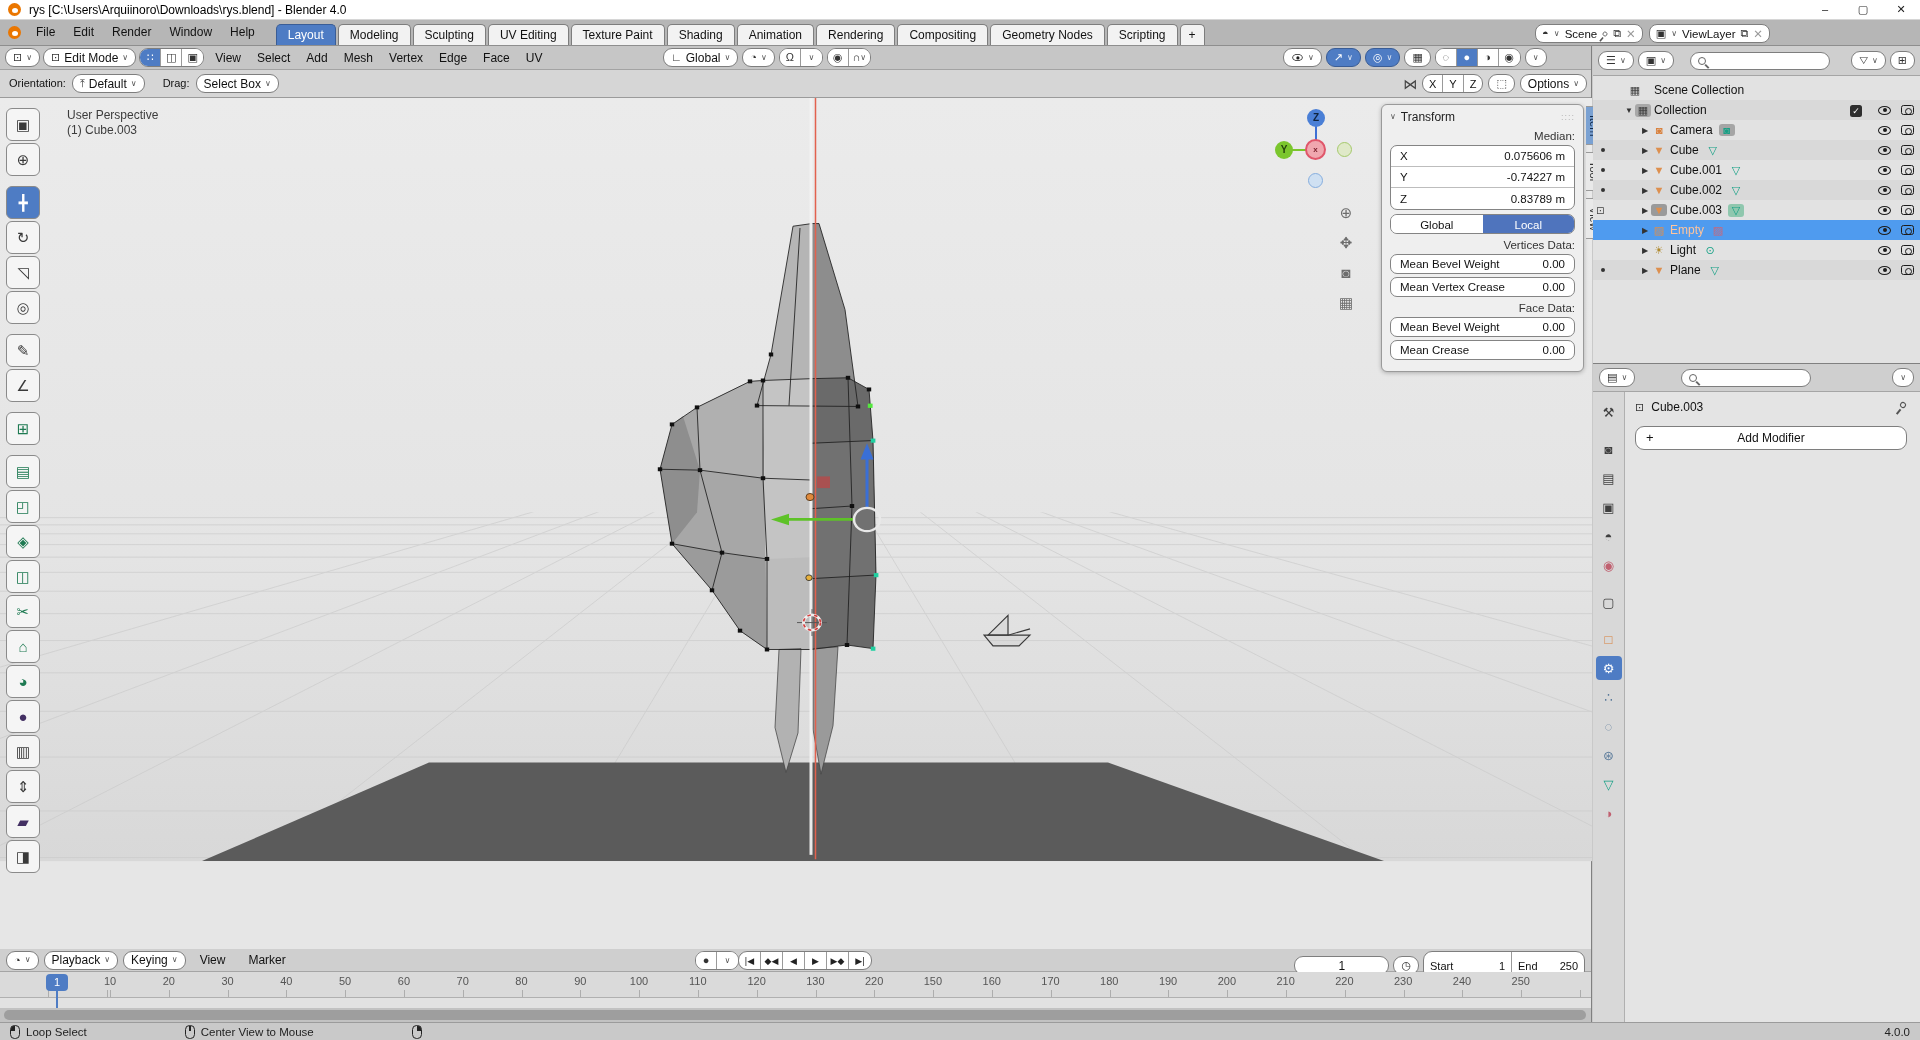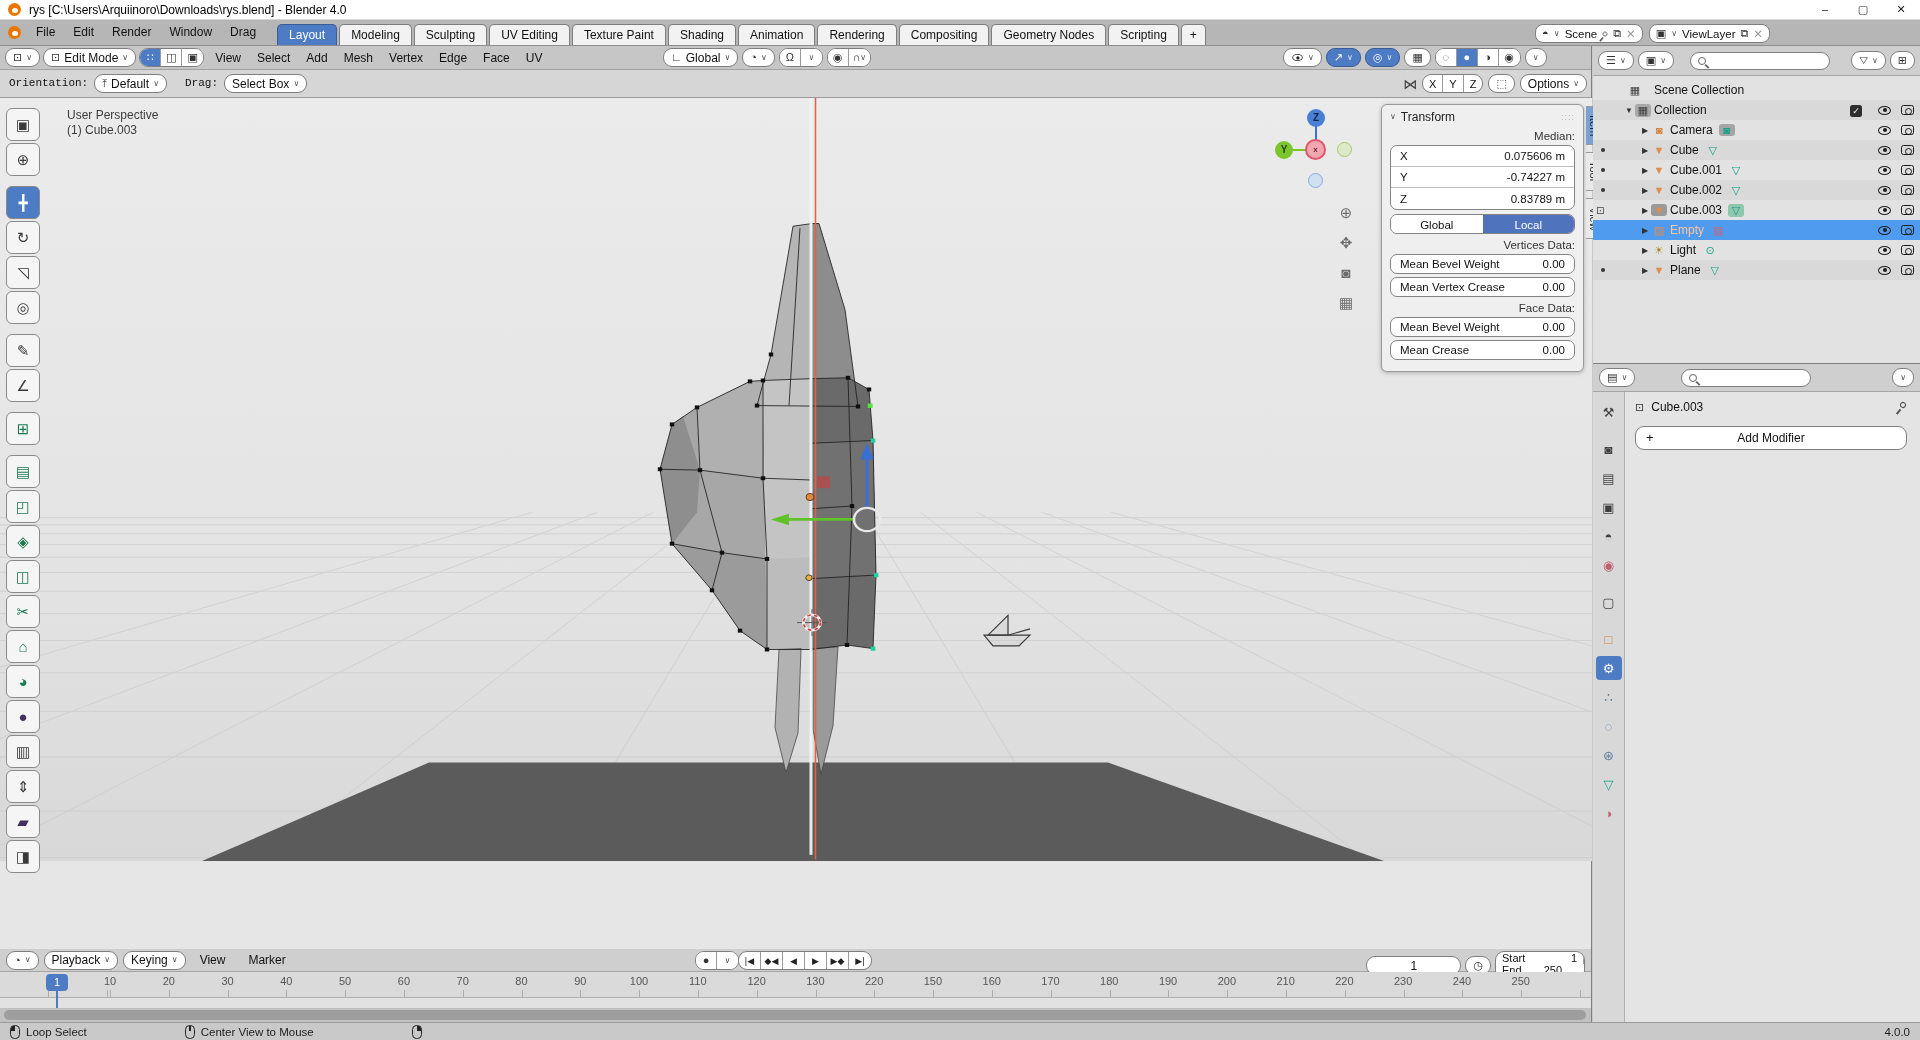--- a/index.html
+++ b/index.html
@@ -56,21 +56,21 @@
   .idchip .dim{color:#999;}
 
   
   #main{position:absolute;left:0;top:46px;width:1920px;height:976px;}
   #vp{position:absolute;left:0;top:0;width:1592px;height:903px;background:#e6e6e6;border-right:1px solid #808080;}
   #vp-h1{position:absolute;left:0;top:0;width:100%;height:24px;background:#c6c6c6;border-bottom:1px solid #a3a3a3;
     display:flex;align-items:center;gap:3px;padding:0 5px;}
   #vp-h1 .menu-item{line-height:24px;padding:0 8px;}
   #vp-h2{position:absolute;left:0;top:24px;width:100%;height:28px;background:#d6d6d6;border-bottom:1px solid #9b9b9b;
     display:flex;align-items:center;gap:6px;padding:0 9px;}
-  .mini{font-size:11px;line-height:1;font-family:Liberation Mono, monospace;}
+  .mini{font-size:11px;line-height:1;}
   .micon{font-size:11px;color:#333;line-height:1;}
   .sqbtn{display:inline-flex;align-items:center;justify-content:center;width:21px;height:19px;background:#fff;
     border:1px solid #7e7e7e;}
   .grp{display:inline-flex;border-radius:9px;overflow:hidden;border:1px solid #7e7e7e;height:19px;background:#fff;}
   .grp .sqbtn{border:none;border-right:1px solid #9a9a9a;height:100%;}
   .grp .sqbtn:last-child{border-right:none;}
   .sqbtn.on{background:#4e7cc4;color:#fff;}
   .sqbtn.on .micon{color:#fff;}
 
   
@@ -206,21 +206,21 @@
 </div>
 
 <div id="topbar">
   <span class="blogo" style="margin-left:8px;margin-bottom:6px;"></span>
   <div class="menus">
 
   <span class="menu-item">File</span>
       <span class="menu-item">Edit</span>
       <span class="menu-item">Render</span>
       <span class="menu-item">Window</span>
-      <span class="menu-item">Drag</span>
+      <span class="menu-item">Help</span>
     </div>
   <div id="wstabs">
 
   <span class="tab active">Layout</span>
       <span class="tab">Modeling</span>
       <span class="tab">Sculpting</span>
       <span class="tab">UV Editing</span>
       <span class="tab">Texture Paint</span>
       <span class="tab">Shading</span>
       <span class="tab">Animation</span>
@@ -689,21 +689,21 @@
           <span>▶◆</span>
           <span>▶|</span>
         </span>
       <span id="tl-right">
         <span class="chip" style="width:95px;justify-content:center;">
             <span>1</span>
           </span>
         <span class="chip">
             <span class="micon">◷</span>
           </span>
-        <span class="btn-seg" style="height:29px;flex-direction:column;">
+        <span class="btn-seg" style="height:29px;">
           <span style="width:88px;justify-content:space-between;">
               <span>Start</span>
               <span>1</span>
             </span>
           <span style="width:72px;justify-content:space-between;">
               <span>End</span>
               <span>250</span>
             </span>
         </span>
       </span>

